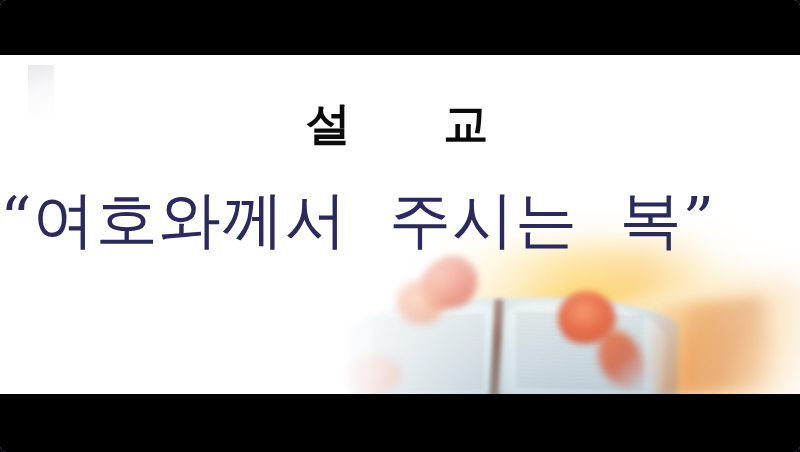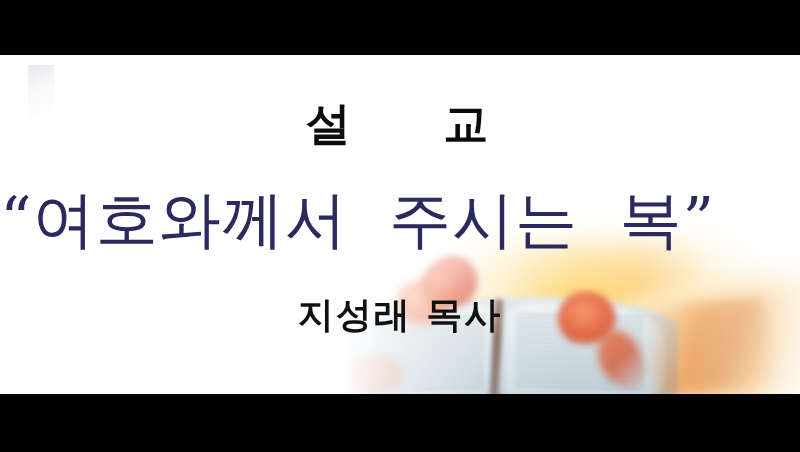--- a/index.html
+++ b/index.html
@@ -11,20 +11,21 @@
   body {
     font-family: "DejaVu Sans", "Liberation Sans", sans-serif;
   }
 
   .frame {
     position: relative;
     width: 800px;
     height: 452px;
     overflow: hidden;
     background: #c4b5fd;
+    border-radius: 6px;
   }
 
   
   .letterbox {
     position: absolute;
     left: 0;
     width: 800px;
     background: #000000;
     z-index: 40;
   }
@@ -353,19 +354,18 @@
       <div class="ph-petal-e"></div>
       <div class="ph-stem"></div>
       <div class="ph-fade"></div>
       <div class="ph-edge"></div>
     </div>
   </div>
 
   <div class="text-layer">
     <div class="line-heading">설    교</div>
     <div class="line-title">“여호와께서  주시는  복”</div>
-    <div class="line-speaker">지성래 목사</div>
   </div>
 
   <div class="letterbox top"></div>
   <div class="letterbox bottom"></div>
 
 </div>
 
 </body></html>

